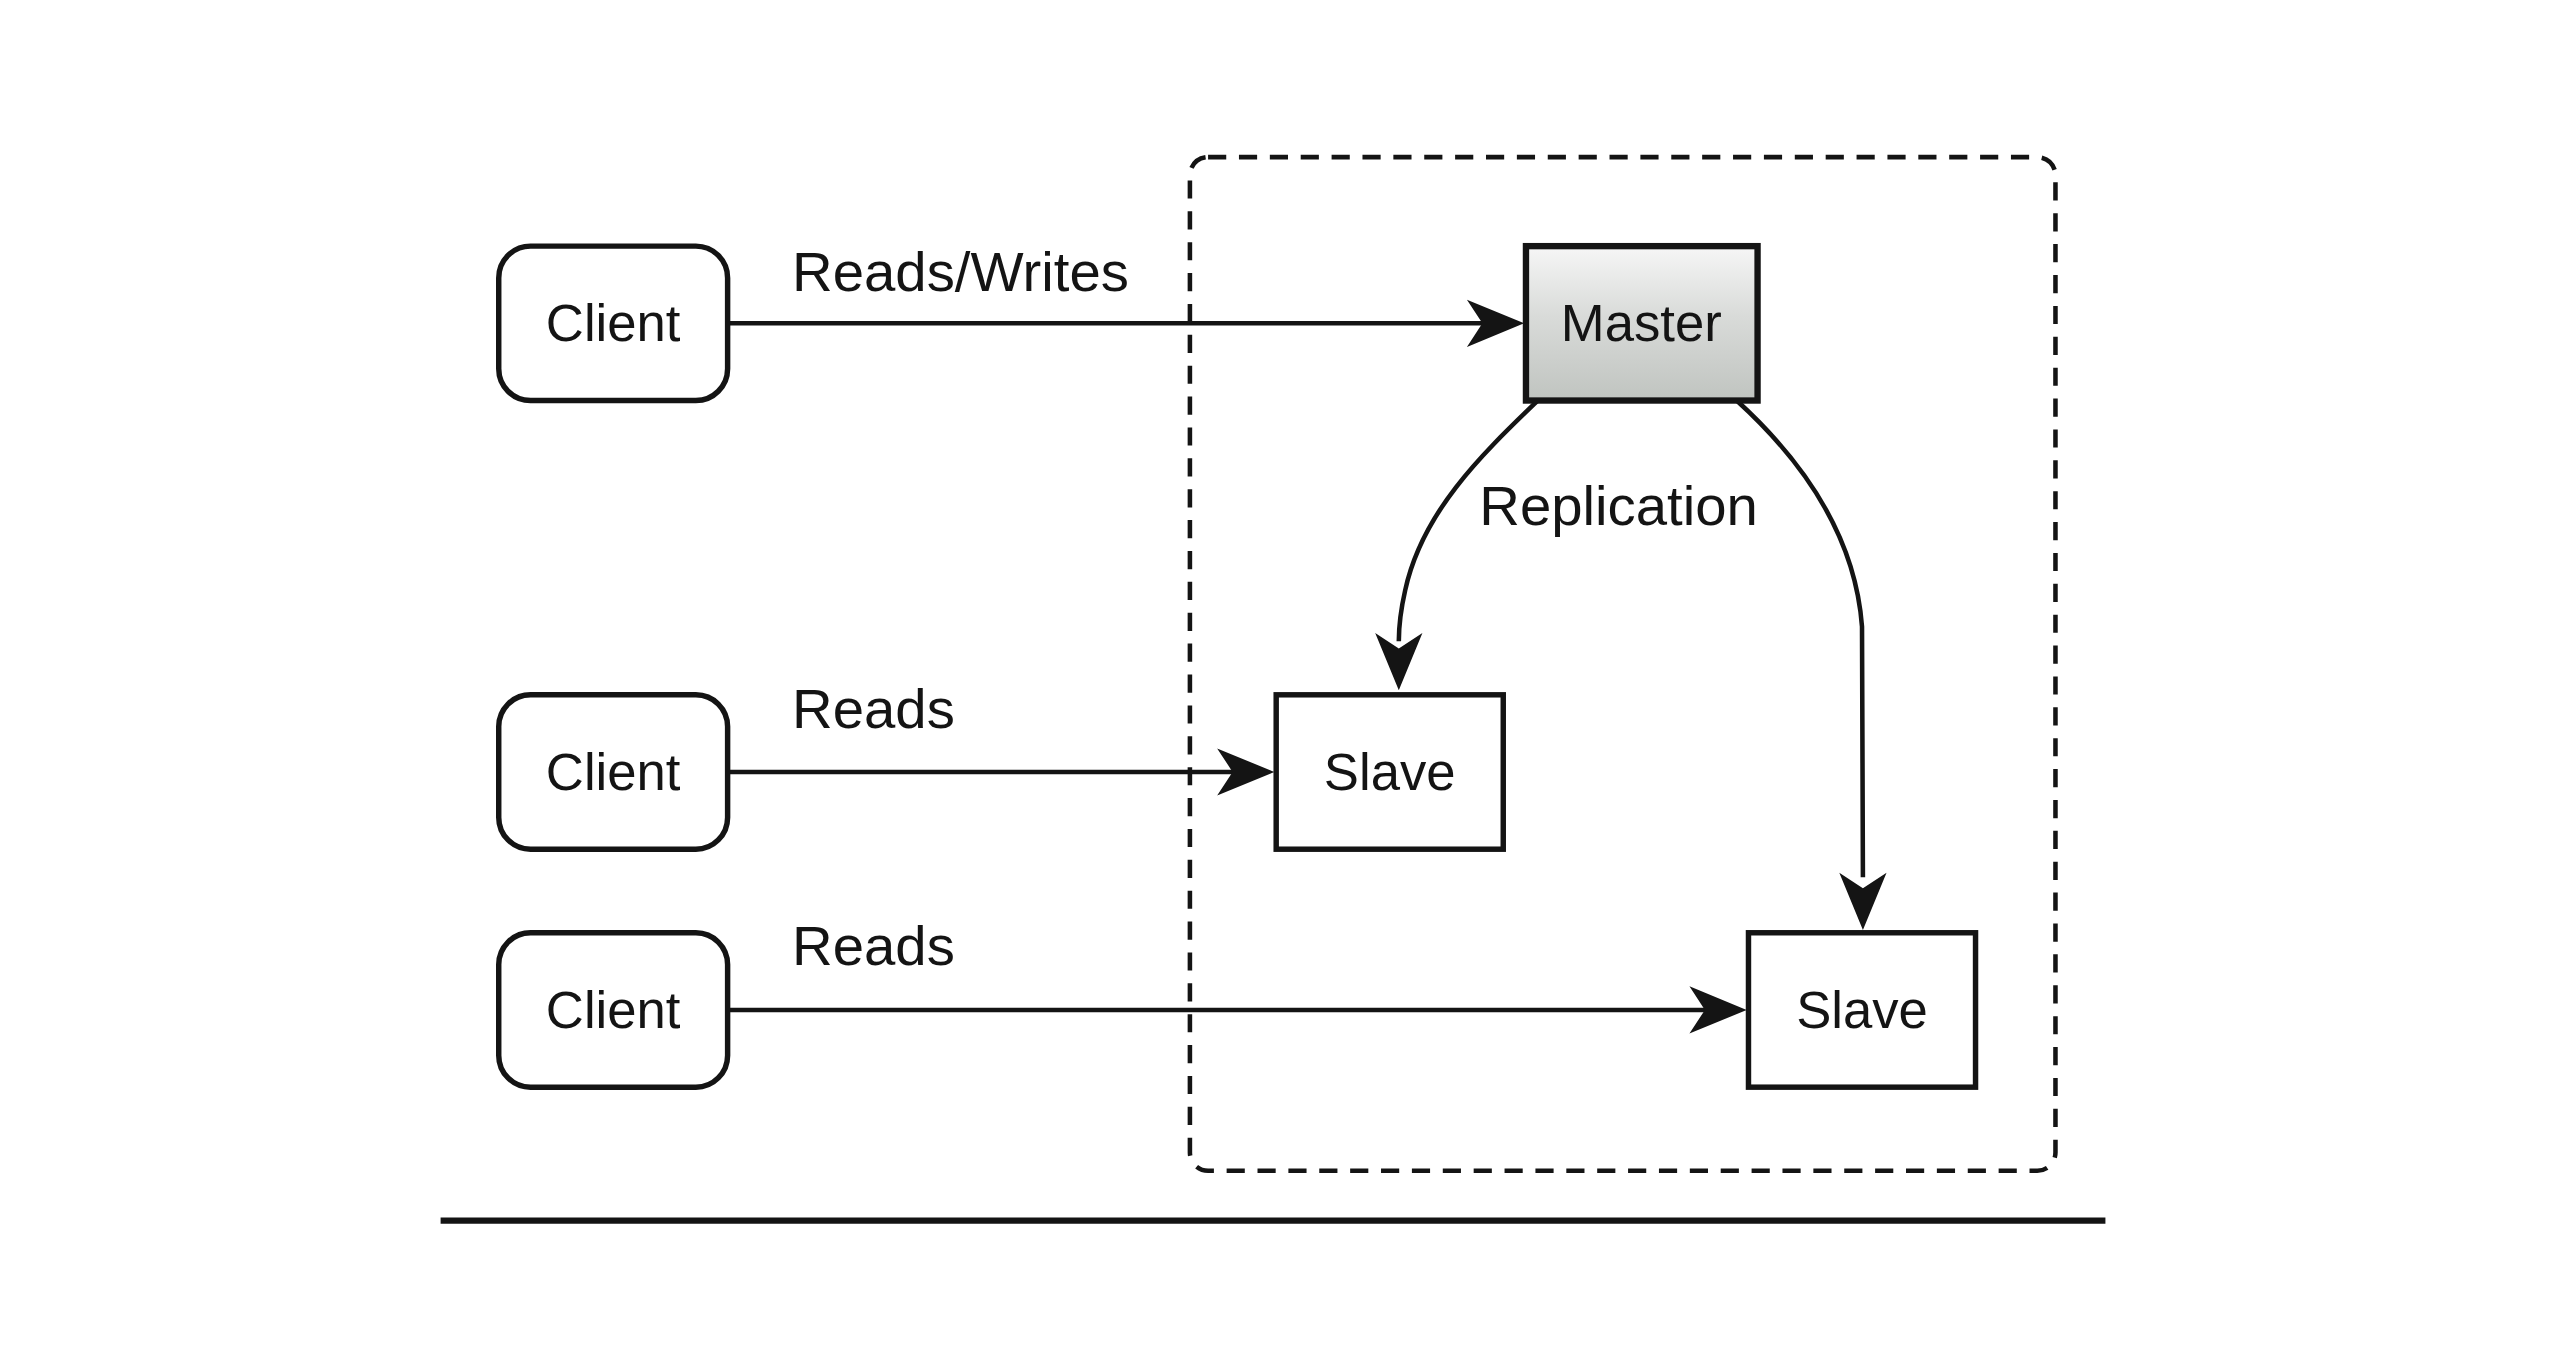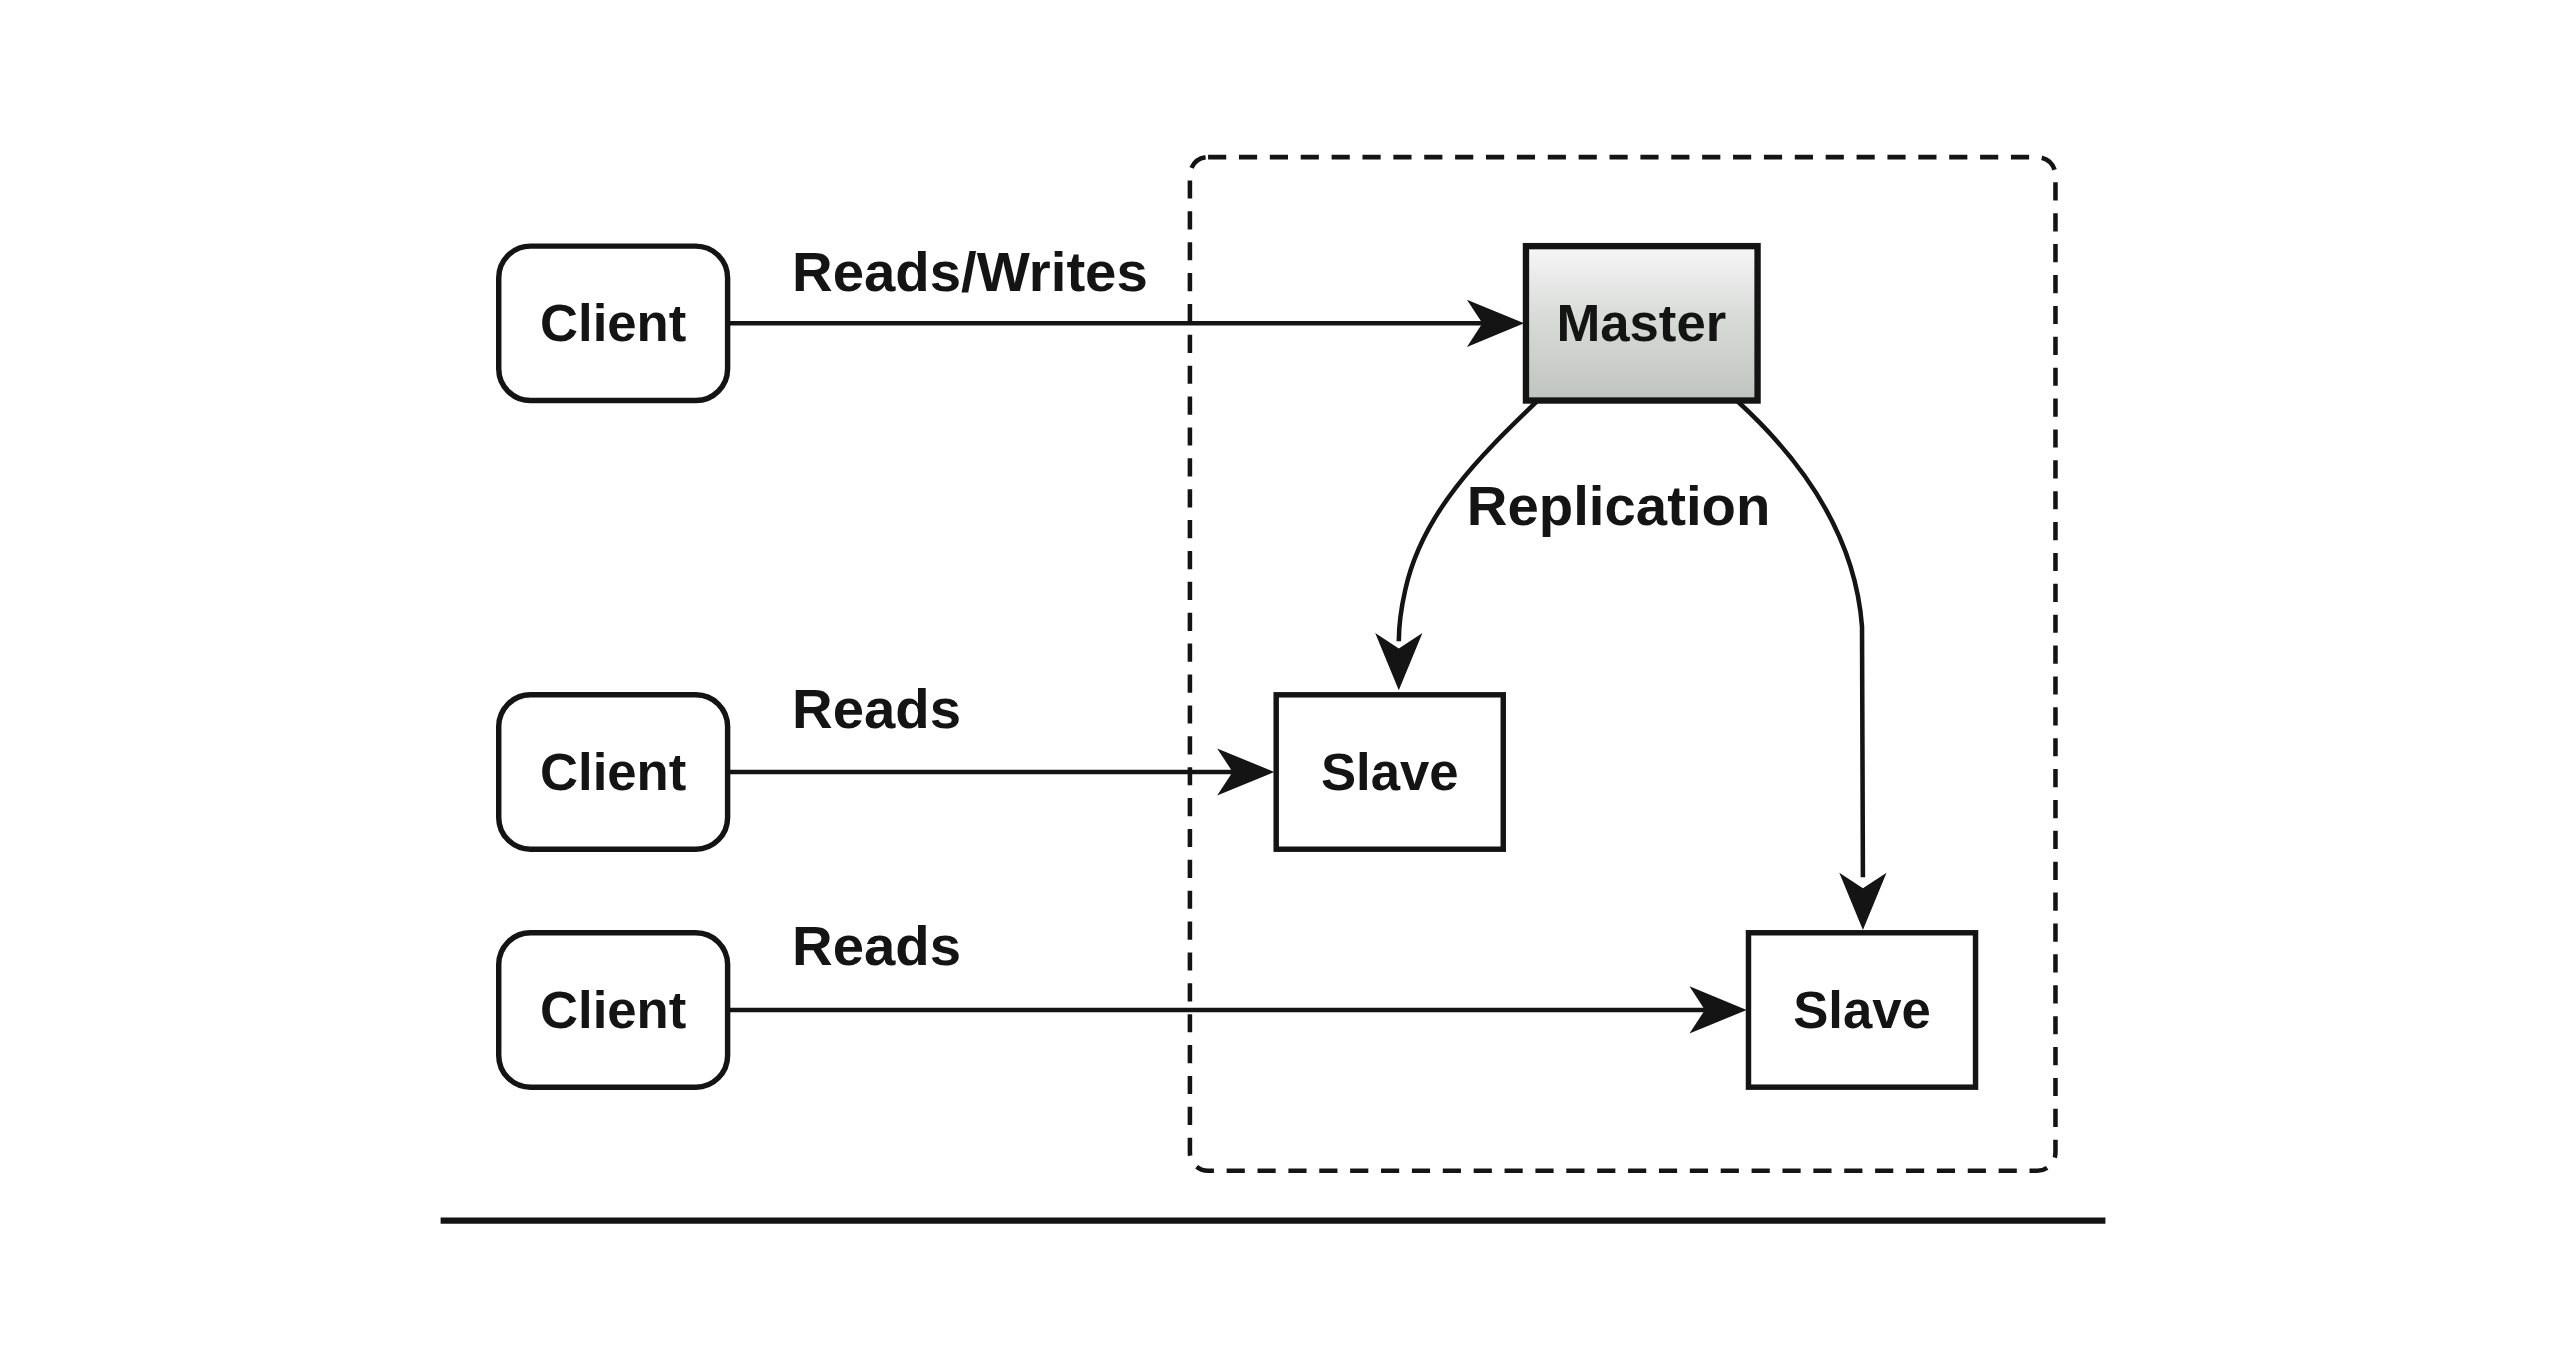--- a/index.html
+++ b/index.html
@@ -7,21 +7,20 @@
     padding: 0;
     background: #ffffff;
   }
   .stage {
     position: relative;
     width: 2576px;
     height: 1366px;
     background: #ffffff;
     overflow: hidden;
     font-family: "Liberation Sans", "DejaVu Sans", sans-serif;
-    font-weight: bold;
   }
   .stage svg {
     position: absolute;
     inset: 0;
     width: 100%;
     height: 100%;
     display: block;
   }
   .node-label {
     font-family: "Liberation Sans", "DejaVu Sans", sans-serif;

